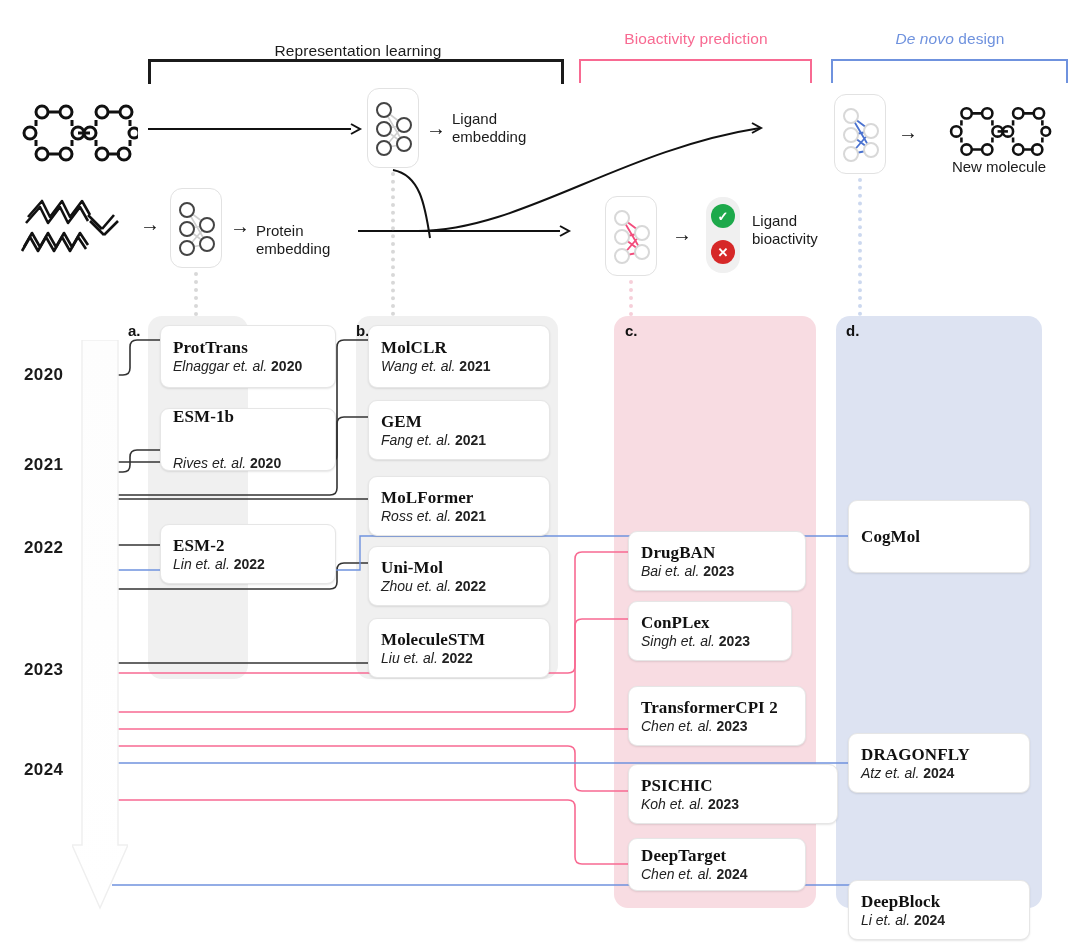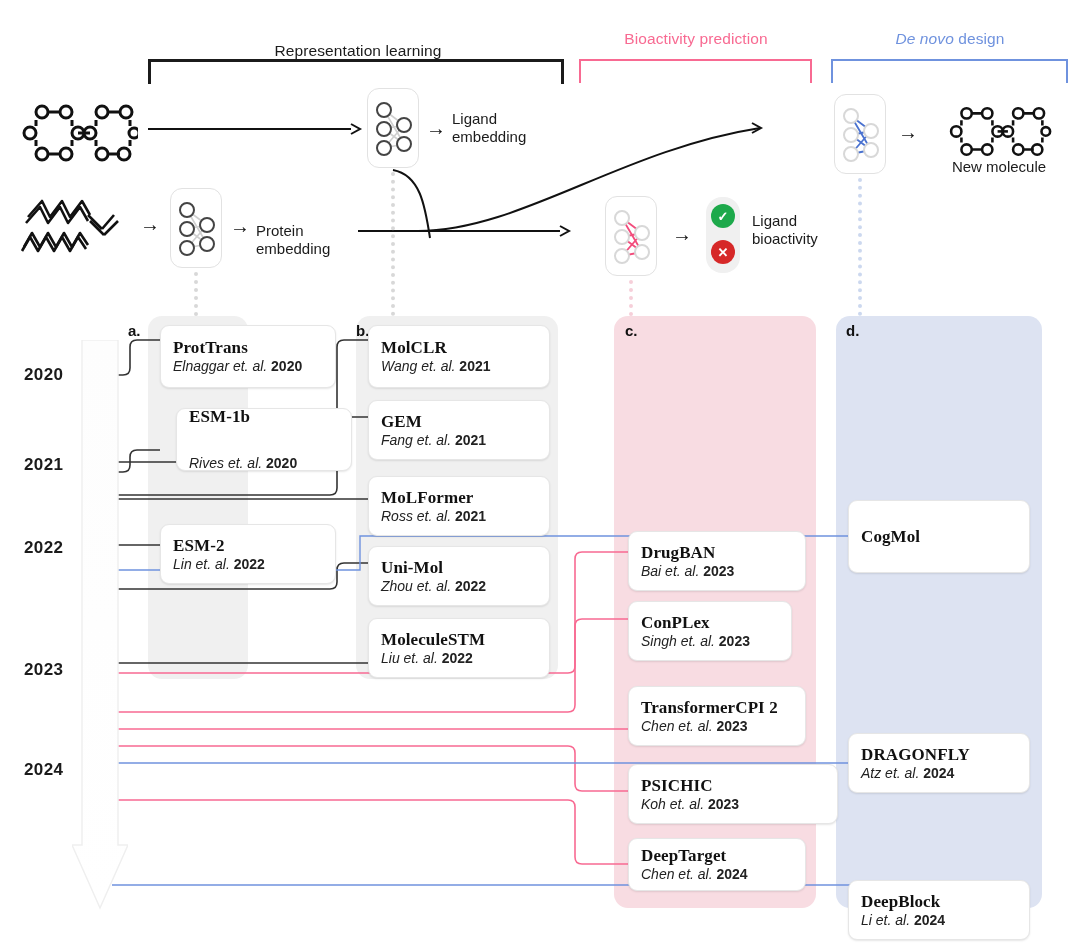--- a/index.html
+++ b/index.html
@@ -293,21 +293,21 @@
 
     <path d="M112 885 H856"></path>
   </g>
 </svg>
 
 <div class="card" style="left:160px;top:325px;width:176px;height:63px;">
   <div class="nm">ProtTrans</div>
   <div class="au"><span>Elnaggar et. al. </span><b>2020</b></div>
 </div>
 
-<div class="card" style="left:176px;top:408px;width:176px;height:63px;gap:28px;">
+<div class="card" style="left:160px;top:408px;width:176px;height:63px;gap:28px;">
   <div class="nm">ESM-1b</div>
   <div class="au"><span>Rives et. al. </span><b>2020</b></div>
 </div>
 
 <div class="card" style="left:160px;top:524px;width:176px;height:60px;">
   <div class="nm">ESM-2</div>
   <div class="au"><span>Lin et. al. </span><b>2022</b></div>
 </div>
 
 <div class="card" style="left:368px;top:325px;width:182px;height:63px;">

